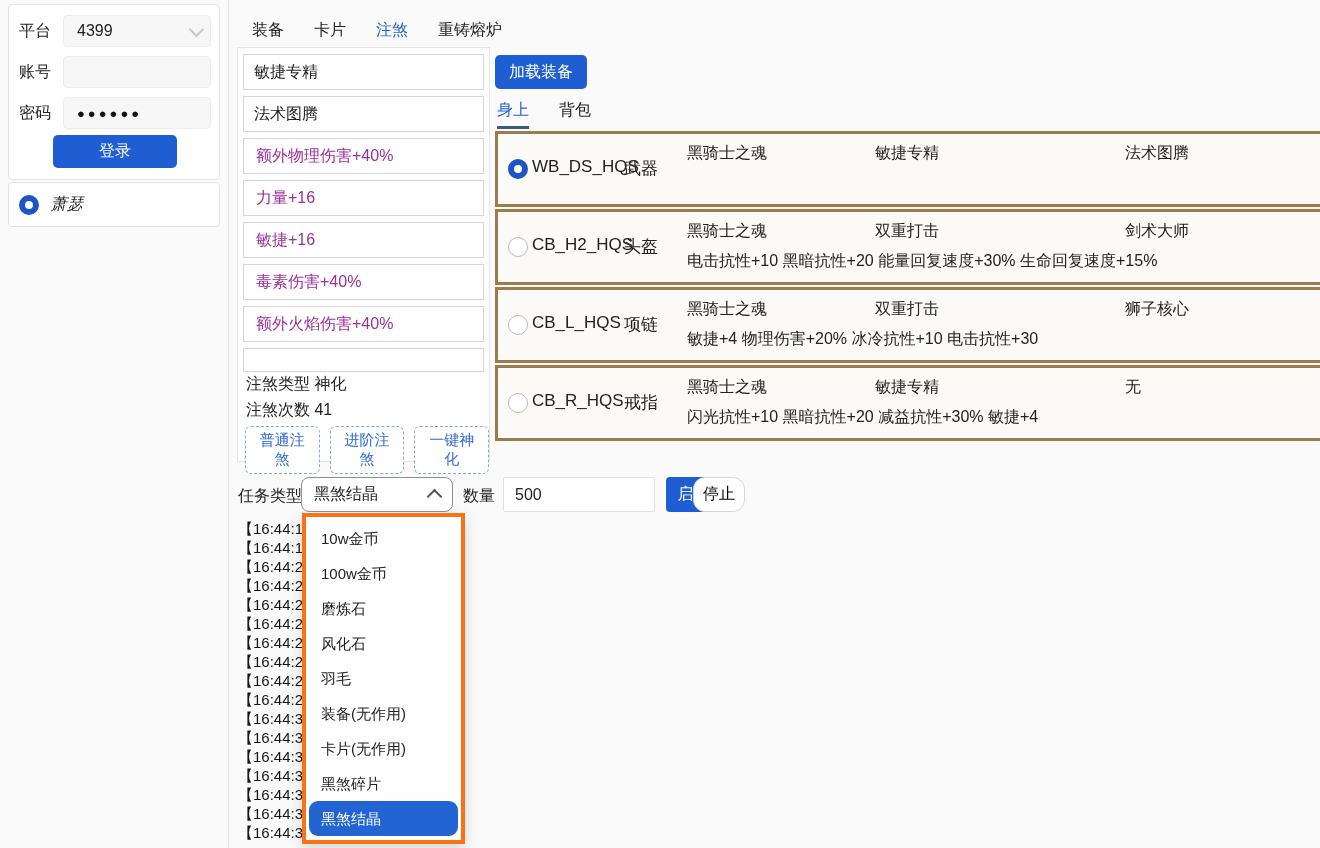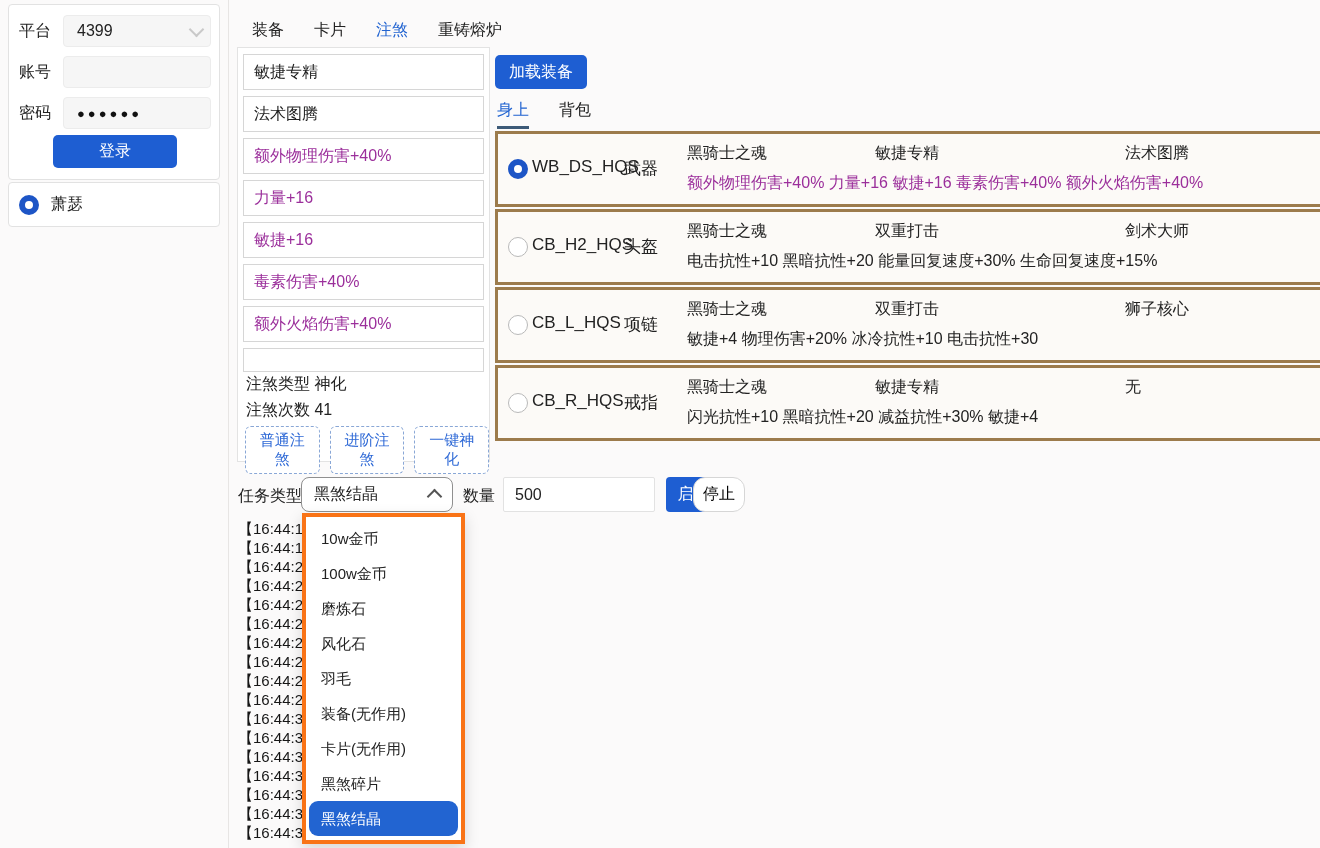--- a/index.html
+++ b/index.html
@@ -17,38 +17,38 @@
   .form-label{font-size:16px;color:#222;width:36px;flex:0 0 36px;}
   .form-box{flex:1;height:32px;background:#f6f6f6;border:1px solid #ececec;border-radius:4px;
     display:flex;align-items:center;padding:0 13px;font-size:16px;box-sizing:border-box;position:relative;}
   .form-box .chev-down{position:absolute;right:8px;width:9px;height:9px;border-left:2px solid #c9c9c9;
     border-bottom:2px solid #c9c9c9;transform:rotate(-45deg);margin-top:-4px;}
   .pw{letter-spacing:3px;font-size:13px;color:#111;}
   .btn-blue{background:var(--button-blue);color:#fff;border:none;border-radius:5px;
     font-size:16px;font-family:inherit;display:flex;align-items:center;justify-content:center;cursor:pointer;}
   #login-btn{position:absolute;left:44px;top:130px;width:124px;height:33px;}
 
-  #char-panel{left:8px;top:182px;width:212px;height:45px;display:flex;align-items:center;padding-left:10px;gap:12px;}
+  #char-panel{left:8px;top:182px;width:212px;height:45px;display:flex;align-items:center;padding-left:10px;gap:12px;font-style:italic;}
   .radio{width:20px;height:20px;border-radius:50%;background:#fff;border:1px solid #b9b9b9;box-sizing:border-box;flex:0 0 auto;}
   .radio.sel{border:6px solid #1d55c6;}
   #char-name{font-size:16px;}
 
   #v-divider{left:228px;top:0;width:1px;height:848px;background:#e7e5e4;}
 
   
   #main-tabs{left:250px;top:18px;display:flex;gap:26px;}
   .tab{font-size:16px;padding:2px 2px 9px 2px;color:#222;cursor:pointer;}
   .tab.active{color:var(--accent-blue);border-bottom:3px solid var(--tab-underline);}
 
   
   #enchant-panel{left:237px;top:47px;width:253px;height:415px;background:#fff;border:1px solid #e3e3e3;box-sizing:border-box;}
   .slot-item{margin:6px 5px 0 5px;height:34px;line-height:34px;padding-left:10px;
     border:1px solid #d6d6d6;background:#fff;font-size:16px;white-space:nowrap;overflow:hidden;}
   .slot-item.empty{height:22px;}
-  .purple{color:var(--purple);}
+  .purple{color:var(--purple);padding-left:12px;}
   .info-line{position:absolute;left:8px;font-size:16px;color:#222;}
   #enchant-type{top:326px;}
   #enchant-count{top:352px;}
   #enchant-actions{position:absolute;left:7px;top:378px;display:flex;gap:10px;}
   .dash-btn{border:1px dashed #89a7d6;color:#2e69d6;background:#fff;border-radius:6px;
     font-size:15px;font-family:inherit;padding:4px 9px;cursor:pointer;}
 
   
   #load-btn{position:absolute;left:495px;top:55px;width:92px;height:34px;}
   #equip-tabs{left:497px;top:100px;display:flex;gap:30px;}
@@ -163,21 +163,20 @@
     <div class="sub-tab">背包</div>
   </div>
 <div class="abs" id="equipment-list">
     <div class="equip-row">
       <span class="radio sel"></span>
       <span class="code">WB_DS_HQS</span>
       <span class="slotname">武器</span>
       <span class="soul">黑骑士之魂</span>
       <span class="e1">敏捷专精</span>
       <span class="e2">法术图腾</span>
-      <div class="stats purple">额外物理伤害+40% 力量+16  敏捷+16  毒素伤害+40%  额外火焰伤害+40%</div>
     </div>
     <div class="equip-row">
       <span class="radio"></span>
       <span class="code">CB_H2_HQS</span>
       <span class="slotname">头盔</span>
       <span class="soul">黑骑士之魂</span>
       <span class="e1">双重打击</span>
       <span class="e2">剑术大师</span>
       <div class="stats">电击抗性+10 黑暗抗性+20  能量回复速度+30%  生命回复速度+15%</div>
     </div>

